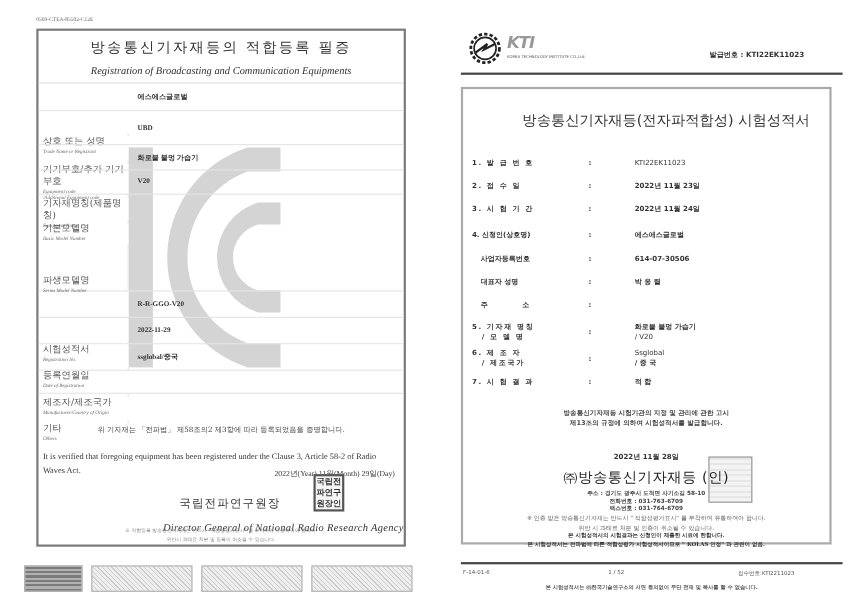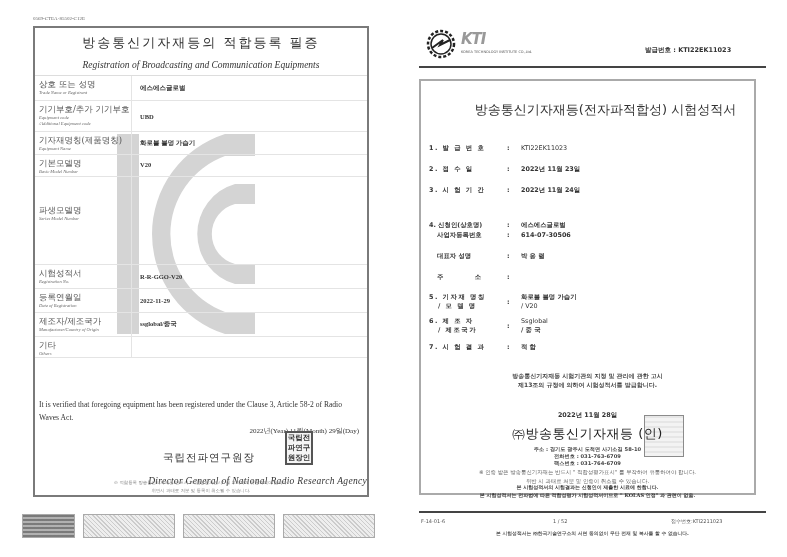--- a/index.html
+++ b/index.html
@@ -9,27 +9,27 @@
   
   .doc-code { position: absolute; left: 33px; top: 16px; font-size: 5px; color: #666; font-family: "Liberation Serif", serif; }
   .cert { position: absolute; left: 33px; top: 26px; width: 336px; height: 471px; border: 2px solid #7a7a7a; background: #fff; overflow: hidden; }
   .cert-title { position: absolute; left: 0; right: 0; top: 6px; text-align: center; font-size: 13px; letter-spacing: 2px; color: #333; font-family: "DejaVu Serif", serif; }
   .cert-subtitle { position: absolute; left: 0; right: 0; top: 32px; text-align: center; font-size: 9.5px; font-style: italic; color: #333; font-family: "Liberation Serif", serif; }
 
   .kc-mark { position: absolute; left: 70px; top: 96px; width: 180px; height: 215px; pointer-events: none; }
 
   .cert-table { position: absolute; left: 0; right: 0; top: 47px; border-top: 1px solid #ddd; }
   .cert-row { position: relative; display: flex; border-bottom: 1px solid #e4e4e4; }
-  .cert-row .lbl { width: 97px; padding: 3px 0 0 4px; border-right: 1px solid #e4e4e4; }
+  .cert-row .lbl { width: 82px; padding: 3px 0 0 4px; border-right: 1px solid #e4e4e4; margin-top: 45px; }
   .cert-row .lbl .ko { font-size: 8.5px; color: #555; display: block; line-height: 11px; }
   .cert-row .lbl .en { font-size: 4.6px; color: #666; font-style: italic; display: block; line-height: 6px; font-family: "Liberation Serif", serif; }
   .cert-row .val { flex: 1; padding-left: 8px; font-size: 6.5px; color: #333; display: flex; align-items: center; font-family: "Liberation Serif", serif; font-weight: bold; }
 
   .cert-body-ko { position: absolute; left: 0; right: 0; top: 359px; text-align: center; font-size: 6.6px; color: #444; }
-  .cert-body-en { position: absolute; left: 4px; right: 6px; top: 370px; font-size: 7.6px; line-height: 13px; color: #333; font-family: "Liberation Serif", serif; }
+  .cert-body-en { position: absolute; left: 4px; right: 6px; top: 380px; font-size: 7.6px; line-height: 13px; color: #333; font-family: "Liberation Serif", serif; }
   .cert-date { position: absolute; right: 8px; top: 398px; font-size: 7px; color: #333; font-family: "Liberation Serif", serif; }
   .cert-issuer-ko { position: absolute; left: 128px; top: 423px; font-size: 10.5px; color: #333; letter-spacing: 1px; }
   .cert-seal { position: absolute; left: 250px; top: 403px; width: 28px; height: 34px; border: 2px solid #555; font-size: 7.5px; line-height: 10px; text-align: center; color: #333; font-family: "DejaVu Sans", sans-serif; font-weight: bold; background: #f5f5f5; }
   .cert-issuer-en { position: absolute; left: 0; right: 0; top: 448px; text-align: right; font-size: 9.5px; font-style: italic; color: #333; letter-spacing: 0.3px; font-family: "Liberation Serif", serif; }
   
   .cert-note { position: absolute; left: 40px; width: 336px; text-align: center; font-size: 4.4px; color: #888; }
   .cert-note.n1 { top: 480px; }
   .cert-note.n2 { top: 488px; }
 
   .thumbs { position: absolute; left: 22px; top: 514px; display: flex; gap: 8px; }
@@ -43,21 +43,21 @@
   
   .kti-logo { position: absolute; left: 423px; top: 26px; width: 36px; height: 36px; }
   .kti-text { position: absolute; left: 461px; top: 30px; font-family: "DejaVu Sans", sans-serif; font-style: italic; font-weight: bold; font-size: 15px; color: #999; letter-spacing: -1px; }
   .kti-small { position: absolute; left: 461px; top: 50px; font-size: 3.5px; line-height: 4px; color: #555; font-family: "DejaVu Sans", sans-serif; }
   .issue-no-top { position: absolute; left: 645px; top: 46px; font-family: "DejaVu Sans", sans-serif; font-size: 6.5px; font-weight: bold; color: #333; }
   .top-rule { position: absolute; left: 419px; top: 66px; width: 347px; border-top: 2px solid #444; }
 
   .report { position: absolute; left: 419px; top: 79px; width: 337px; height: 416px; border: 2px solid #aaa; background: #fff; font-family: "DejaVu Sans", sans-serif; }
   .report-title { position: absolute; left: 0; right: 0; top: 20px; text-align: center; font-size: 13px; color: #333; padding-left: 36px; }
 
-  .rep-row { position: absolute; left: 8px; right: 8px; font-size: 6.4px; color: #333; font-weight: bold; display: flex; }
+  .rep-row { position: absolute; left: 8px; right: 8px; font-size: 6.4px; color: #333; font-weight: bold; display: flex; gap: 28px; }
   .rep-row .k { width: 78px; letter-spacing: 1.5px; }
   .rep-row .c { width: 14px; }
   .rep-row .v { flex: 1; }
   .rep-row .k.indent { padding-left: 8px; }
   .rep-row .sub { display: block; line-height: 9px; }
 
   .rep-notice { position: absolute; left: 0; right: 0; text-align: center; font-size: 6px; color: #444; font-weight: bold; line-height: 9px; }
   .rep-date { position: absolute; left: 0; right: 0; top: 330px; text-align: center; font-size: 6.4px; font-weight: bold; color: #333; }
   .rep-issuer { position: absolute; left: 0; right: 0; top: 344px; text-align: center; font-size: 13px; color: #222; letter-spacing: 0.5px; }
   .rep-seal { position: absolute; left: 223px; top: 334px; width: 40px; height: 42px; border: 1.5px solid #777; background: repeating-linear-gradient(0deg,#f2f2f2 0 3px,#e2e2e2 3px 5px); opacity: 0.85; }
@@ -147,20 +147,21 @@
     </div>
     <div class="cert-row" style="height:21px">
       <div class="lbl">
           <span class="ko">기타</span>
           <span class="en">Others</span>
         </div>
       <div class="val"></div>
     </div>
   </div>
 
+  <div class="cert-body-ko">위 기자재는 「전파법」 제58조의2 제3항에 따라 등록되었음을 증명합니다.</div>
   <div class="cert-body-en">It is verified that foregoing equipment has been registered under the Clause 3, Article 58-2 of Radio Waves Act.</div>
   <div class="cert-date">2022년(Year) 11월(Month) 29일(Day)</div>
   <div class="cert-issuer-ko">국립전파연구원장</div>
   <div class="cert-seal">국립전 파연구 원장인</div>
   <div class="cert-issuer-en">Director General of National Radio Research Agency</div>
 </div>
 <div class="cert-note n1" style="left:33px">※ 적합등록 방송통신기자재는 반드시 "적합성평가표시" 를 부착하여 유통하여야 합니다.</div>
 <div class="cert-note n2" style="left:33px">위반시 과태료 처분 및 등록이 취소될 수 있습니다.</div>
 
 <div class="thumbs">
@@ -191,21 +192,21 @@
   <div class="rep-row" style="top:84px">
     <span class="k">2. 접  수  일</span>
       <span class="c">:</span>
       <span class="v">2022년 11월 23일</span>
   </div>
   <div class="rep-row" style="top:105px">
     <span class="k">3. 시 험 기 간</span>
       <span class="c">:</span>
       <span class="v">2022년 11월 24일</span>
   </div>
-  <div class="rep-row" style="top:140px">
+  <div class="rep-row" style="top:128px">
     <span class="k" style="letter-spacing:0">4. 신청인(상호명)</span>
       <span class="c">:</span>
       <span class="v">에스에스글로벌</span>
   </div>
   <div class="rep-row" style="top:150px">
     <span class="k indent" style="letter-spacing:0">사업자등록번호</span>
       <span class="c">:</span>
       <span class="v">614-07-30506</span>
   </div>
   <div class="rep-row" style="top:171px">

